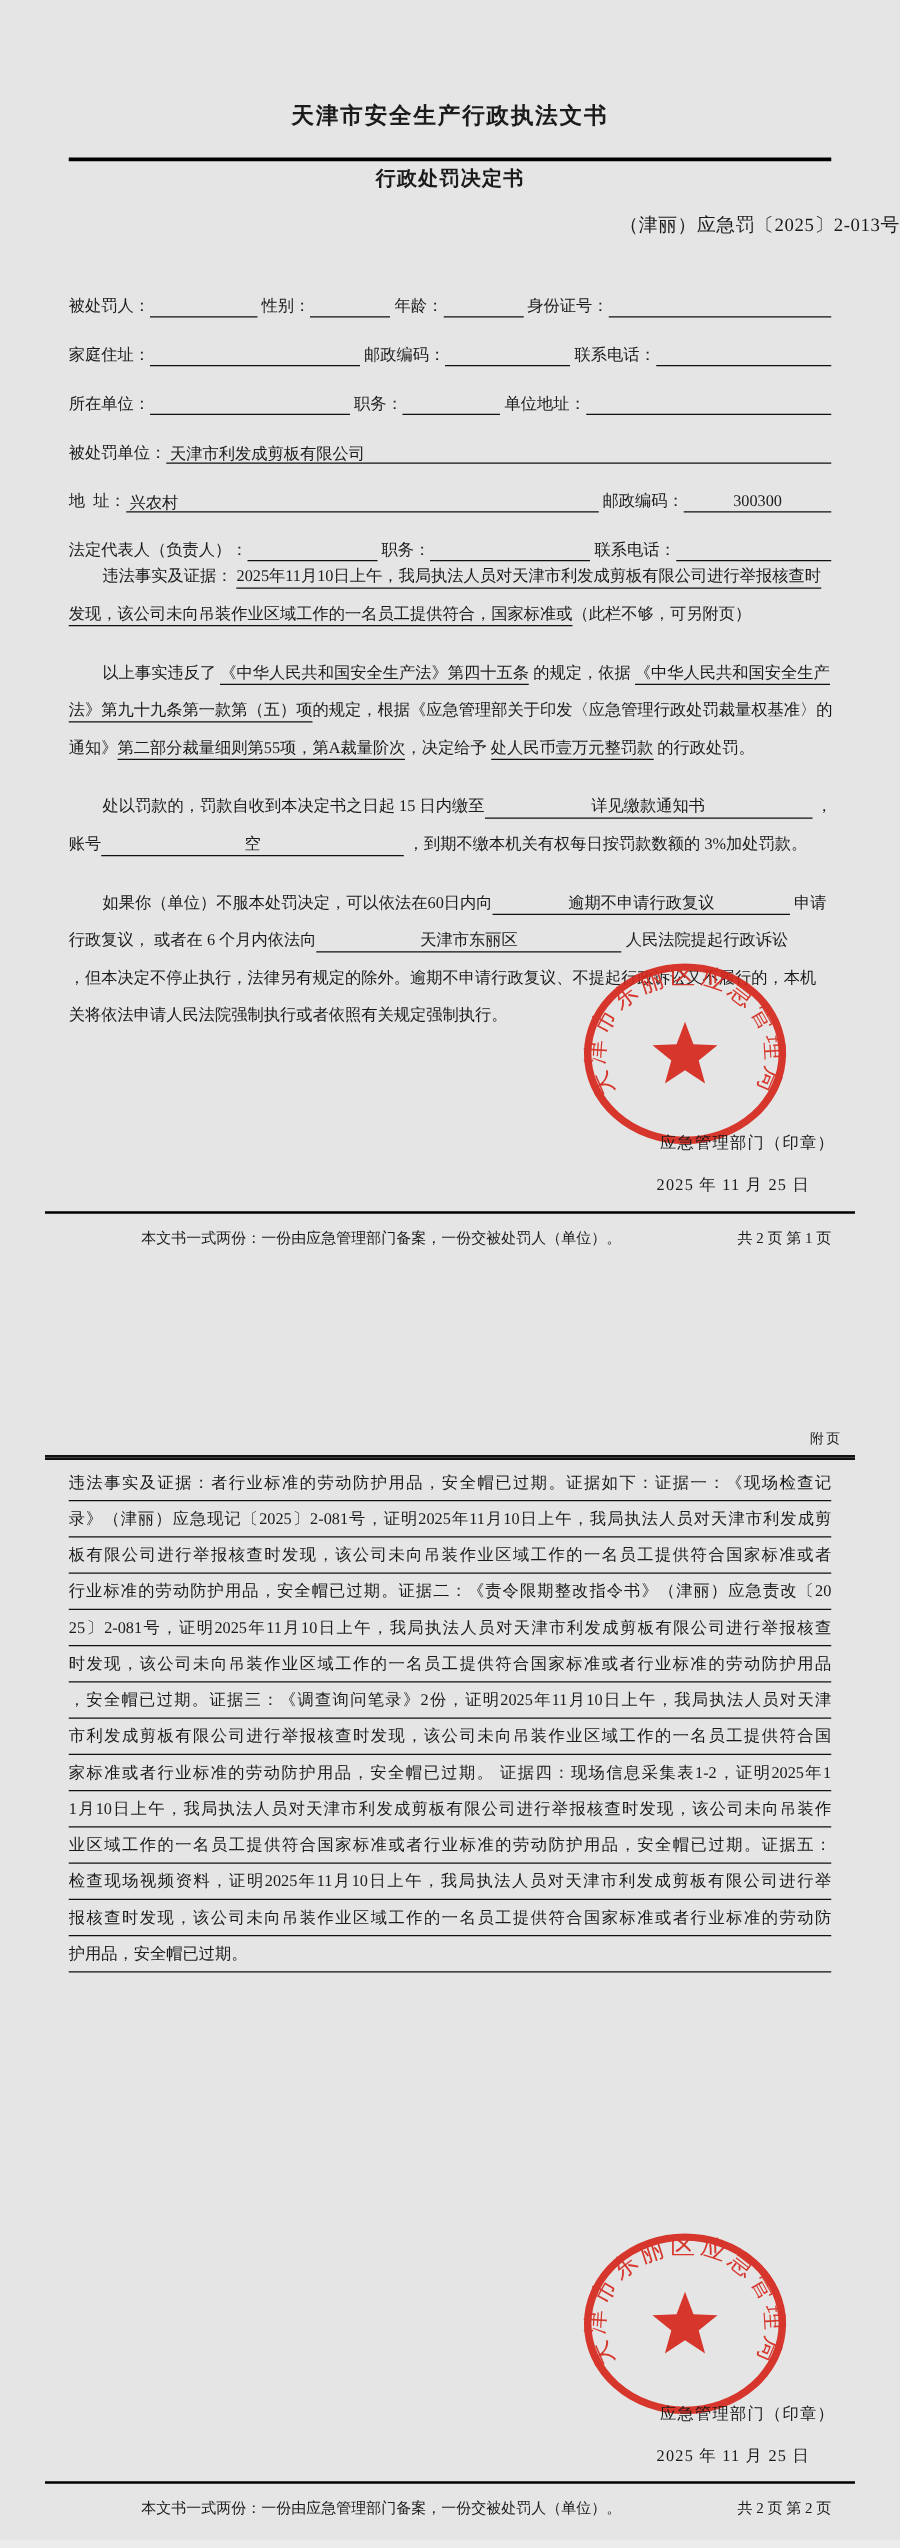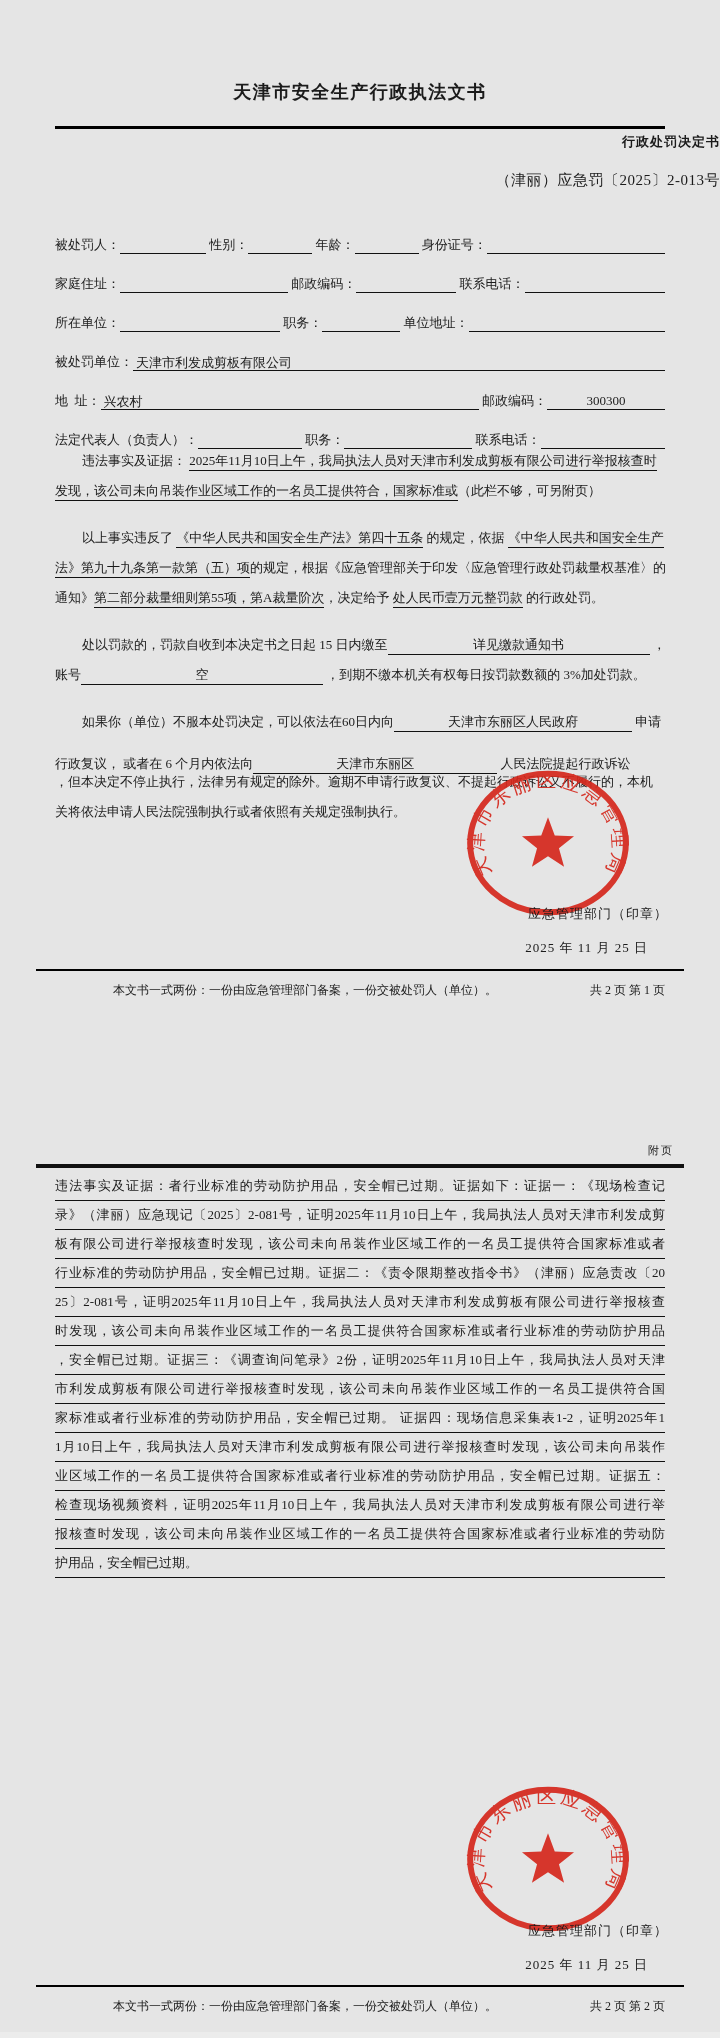--- a/index.html
+++ b/index.html
@@ -2,21 +2,21 @@
 <html><head>
 <meta charset="utf-8">
 <style>
   *{margin:0;padding:0;box-sizing:border-box}
   html,body{background:#fff}
   .doc{position:relative;width:720px;height:2038px;background:#e5e5e5;color:#1b1b1b;
        font-family:"Liberation Serif","DejaVu Serif",serif;overflow:hidden}
   .abs{position:absolute}
   .title{top:80px;left:0;width:100%;text-align:center;font-size:18px;font-weight:bold;letter-spacing:1.5px}
   .rule-title{top:126px;left:55px;right:55px;height:3px;background:#000}
-  .subtitle{top:133px;left:0;width:100%;text-align:right;font-size:13px;font-weight:bold;letter-spacing:1px}
+  .subtitle{top:133px;left:0;width:100%;text-align:center;font-size:16px;font-weight:bold;letter-spacing:1px}
   .docnum{top:171px;left:0;width:100%;text-align:right;font-size:15px;letter-spacing:.5px}
   .form{top:218px;left:55px;right:55px;font-size:13px}
   .frow{display:flex;align-items:flex-end;height:39px;padding-bottom:3px}
   .frow span{display:inline-block;white-space:pre}
   .frow .u{border-bottom:1px solid #111;height:17px;padding:0 3px}
   .paras{top:452px;left:55px;right:55px;font-size:13px}
   .pline{display:flex;align-items:baseline;height:30px;white-space:pre}
   .pline span{display:inline-block;white-space:pre}
   .pline .u{border-bottom:1px solid #111}
   .indent{padding-left:27px}
@@ -107,22 +107,22 @@
     <div class="pline indent"><span>违法事实及证据：&nbsp;</span><span class="u">2025年11月10日上午，我局执法人员对天津市利发成剪板有限公司进行举报核查时</span></div>
     <div class="pline"><span class="u">发现，该公司未向吊装作业区域工作的一名员工提供符合，国家标准或</span><span>（此栏不够，可另附页）</span></div>
     <div class="pgap"></div>
     <div class="pline indent"><span>以上事实违反了&nbsp;</span><span class="u">《中华人民共和国安全生产法》第四十五条</span><span>&nbsp;的规定，依据&nbsp;</span><span class="u">《中华人民共和国安全生产</span></div>
     <div class="pline"><span class="u">法》第九十九条第一款第（五）项</span><span>的规定，根据《应急管理部关于印发〈应急管理行政处罚裁量权基准〉的</span></div>
     <div class="pline"><span>通知》</span><span class="u">第二部分裁量细则第55项，第A裁量阶次</span><span>，决定给予&nbsp;</span><span class="u">处人民币壹万元整罚款</span><span>&nbsp;的行政处罚。</span></div>
     <div class="pgap"></div>
     <div class="pline indent"><span>处以罚款的，罚款自收到本决定书之日起&nbsp;15&nbsp;日内缴至</span><span class="u c" style="min-width: 262px;">详见缴款通知书</span><span>&nbsp;，</span></div>
     <div class="pline"><span>账号</span><span class="u c" style="min-width: 242px;">空</span><span>&nbsp;，到期不缴本机关有权每日按罚款数额的&nbsp;3%加处罚款。</span></div>
     <div class="pgap"></div>
-    <div class="pline indent"><span>如果你（单位）不服本处罚决定，可以依法在60日内向</span><span class="u c" style="min-width: 238px;">天津市东丽区人民政府</span><span>&nbsp;申请</span></div>
-    <div class="pline"><span>行政复议，&nbsp;或者在&nbsp;6&nbsp;个月内依法向</span><span class="u c" style="min-width: 244px; margin-top: 12px;">天津市东丽区</span><span>&nbsp;人民法院提起行政诉讼</span></div>
+    <div class="pline indent"><span>如果你（单位）不服本处罚决定，可以依法在60日内向</span><span class="u c" style="min-width: 238px;">逾期不申请行政复议</span><span>&nbsp;申请</span></div>
+    <div class="pline"><span>行政复议，&nbsp;或者在&nbsp;6&nbsp;个月内依法向</span><span class="u c" style="min-width: 244px;">天津市东丽区</span><span>&nbsp;人民法院提起行政诉讼</span></div>
     <div class="pline"><span>，但本决定不停止执行，法律另有规定的除外。逾期不申请行政复议、不提起行政诉讼又不履行的，本机</span></div>
     <div class="pline"><span>关将依法申请人民法院强制执行或者依照有关规定强制执行。</span></div>
   </div>
 
   <svg class="seal seal-1" viewBox="0 0 200 180">
     <ellipse cx="100" cy="90" rx="91" ry="81" fill="none" stroke-width="7" stroke="#d5281d"></ellipse>
     <polygon points="100,60 107.9,81.1 130.4,82.1 112.8,96.2 118.8,117.9 100,105.5 81.2,117.9 87.2,96.2 69.6,82.1 92.1,81.1" fill="#d5281d"></polygon>
     <path id="arc-a" d="M 31,118 A 76,66 0 1 1 169,118" fill="none"></path>
     <text font-size="23" letter-spacing="4" fill="#d5281d">
       <textPath href="#arc-a" startOffset="50%" text-anchor="middle">天津市东丽区应急管理局</textPath>

